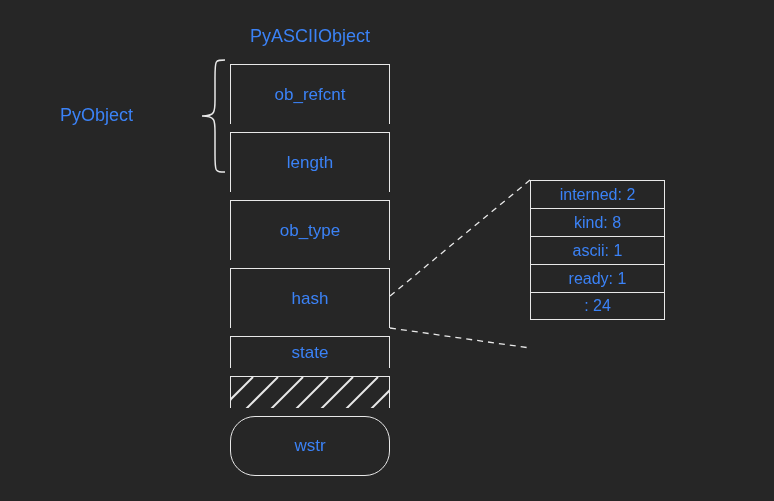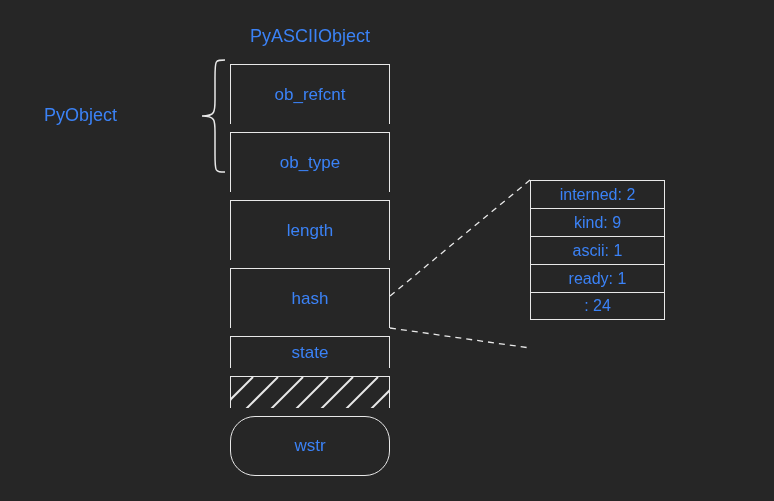--- a/index.html
+++ b/index.html
@@ -62,21 +62,21 @@
     display: flex;
     align-items: center;
     justify-content: center;
     font-size: 16px;
     box-sizing: border-box;
   }
   .srow:last-child { border-bottom: 1.5px solid #e8e8e8; }
   .pyobject-label {
     position: absolute;
     top: 105px;
-    left: 44px;
+    left: 60px;
     font-size: 18px;
   }
   svg { position: absolute; top: 0; left: 0; }
 </style>
 </head>
 <body>
 
 <div class="canvas">
 
   <div class="title">PyASCIIObject</div>
@@ -89,22 +89,22 @@
              C 215 60, 215 60, 215 78
              L 215 100
              C 215 112, 215 116, 202 116
              C 215 116, 215 120, 215 132
              L 215 154
              C 215 172, 215 172, 225 172" fill="none" stroke="#e8e8e8" stroke-width="1.5"></path>
   </svg>
 
   <div class="struct">
     <div class="cell h60">ob_refcnt</div>
+    <div class="cell h60">length</div>
     <div class="cell h60">ob_type</div>
-    <div class="cell h60">length</div>
     <div class="cell h60">hash</div>
     <div class="cell h32">state</div>
     <div class="cell h32 hatched">
       <svg width="160" height="32" style="position:absolute;top:0;left:0;">
         <defs>
           <clipPath id="clipHatch">
               <rect x="0" y="0" width="160" height="32"></rect>
             </clipPath>
         </defs>
         <g clip-path="url(#clipHatch)" stroke="#e8e8e8" stroke-width="2">
@@ -122,19 +122,19 @@
   </div>
 
   <svg width="774" height="501">
 
     <line x1="390" y1="296" x2="530" y2="180" stroke="#e8e8e8" stroke-width="1.3" stroke-dasharray="6 5"></line>
     <line x1="390" y1="328" x2="530" y2="348" stroke="#e8e8e8" stroke-width="1.3" stroke-dasharray="6 5"></line>
   </svg>
 
   <div class="sidebox">
     <div class="srow">interned: 2</div>
-    <div class="srow">kind: 9</div>
+    <div class="srow">kind: 8</div>
     <div class="srow">ascii: 1</div>
     <div class="srow">ready: 1</div>
     <div class="srow">: 24</div>
   </div>
 
 </div>
 
 </body></html>

